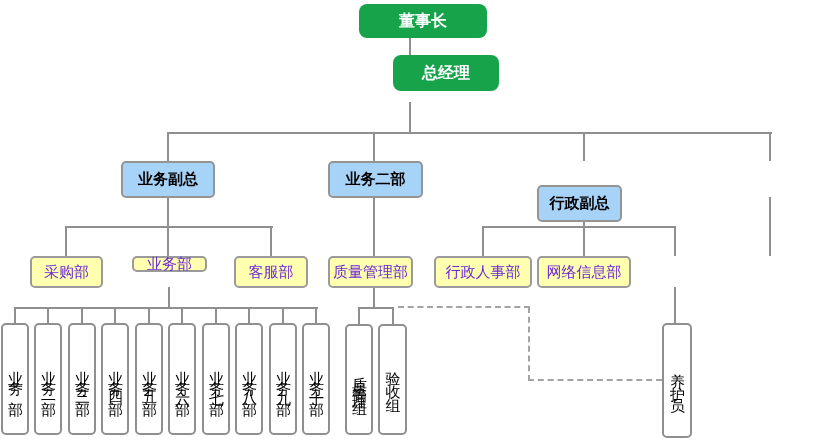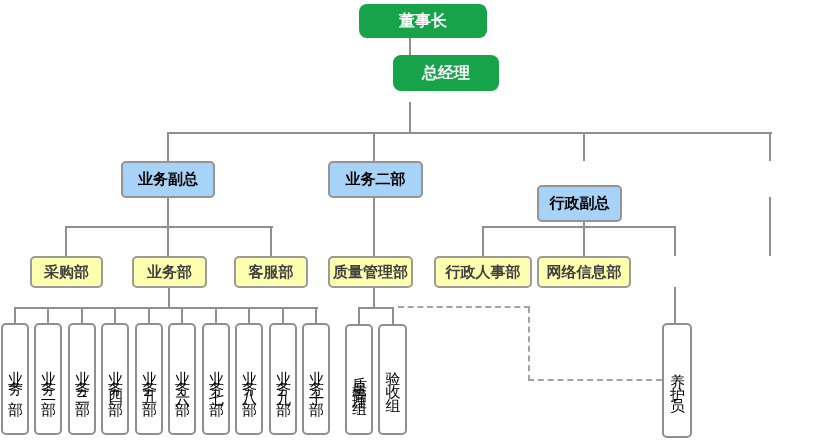--- a/index.html
+++ b/index.html
@@ -11,21 +11,21 @@
     position:absolute;box-sizing:border-box;display:flex;align-items:center;justify-content:center;
     text-align:center;border-radius:5px;white-space:nowrap;
   }
   .exec{
     background:#16a34a;color:#ffffff;font-weight:bold;font-size:16px;border:none;border-radius:8px;
   }
   .vp{
     background:#a8d3f8;color:#000000;font-weight:bold;font-size:15px;border:2px solid #949494;
   }
   .dept{
-    background:#ffffb0;color:#404040;font-weight:bold;font-size:15px;border:2px solid #9a9a9a;
+    background:#ffffb0;color:#6d28d9;font-weight:normal;font-size:15px;border:2px solid #9a9a9a;
   }
   .vbox{
     background:#ffffff;color:#000000;font-size:15px;font-weight:normal;border:2px solid #8f8f8f;
     writing-mode:vertical-rl;text-orientation:upright;white-space:normal;
   }
   .chars-3{letter-spacing:13px;}
   .chars-4{letter-spacing:10px;}
   .chars-5{letter-spacing:6px;}
   .ln{position:absolute;background:#8f8f8f;}
   .lnh-d{position:absolute;height:0;border-top:2px dashed #a3a3a3;}
@@ -84,21 +84,21 @@
   <div class="lnh-d" style="left:528px;top:379px;width:134px;"></div>
 
   <div class="node exec" style="left:359px;top:4px;width:128px;height:34px;">董事长</div>
   <div class="node exec" style="left:357px;top:55px;width:106px;height:36px;margin-left:36px;">总经理</div>
 
   <div class="node vp" style="left:121px;top:161px;width:94px;height:37px;">业务副总</div>
   <div class="node vp" style="left:328px;top:161px;width:95px;height:37px;">业务二部</div>
   <div class="node vp" style="left:537px;top:161px;width:85px;height:37px;margin-top:24px;">行政副总</div>
 
   <div class="node dept" style="left:30px;top:256px;width:73px;height:32px;">采购部</div>
-  <div class="node dept" style="left:132px;top:256px;width:75px;height:32px;">业务部</div>
+  <div class="node dept" style="left:132px;top:256px;width:75px;height:16px;">业务部</div>
   <div class="node dept" style="left:234px;top:256px;width:74px;height:32px;">客服部</div>
   <div class="node dept" style="left:328px;top:256px;width:85px;height:32px;">质量管理部</div>
   <div class="node dept" style="left:434px;top:256px;width:98px;height:32px;">行政人事部</div>
   <div class="node dept" style="left:537px;top:256px;width:94px;height:32px;">网络信息部</div>
 
   <div class="node vbox chars-4" style="left:1px;top:323px;width:28px;height:112px;">业务一部</div>
   <div class="node vbox chars-4" style="left:34px;top:323px;width:28px;height:112px;">业务二部</div>
   <div class="node vbox chars-4" style="left:68px;top:323px;width:28px;height:112px;">业务三部</div>
   <div class="node vbox chars-4" style="left:101px;top:323px;width:28px;height:112px;">业务四部</div>
   <div class="node vbox chars-4" style="left:135px;top:323px;width:28px;height:112px;">业务五部</div>

